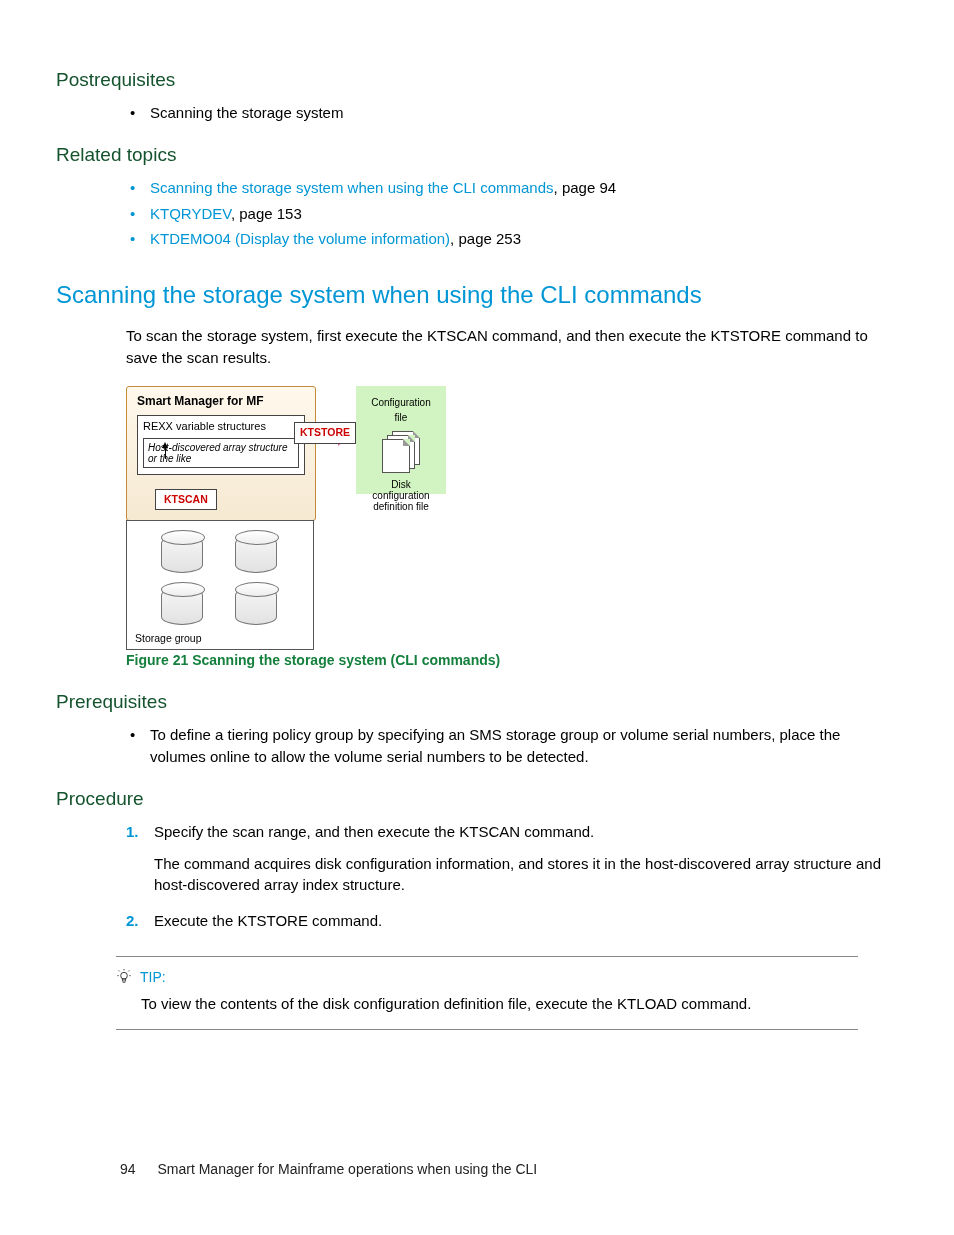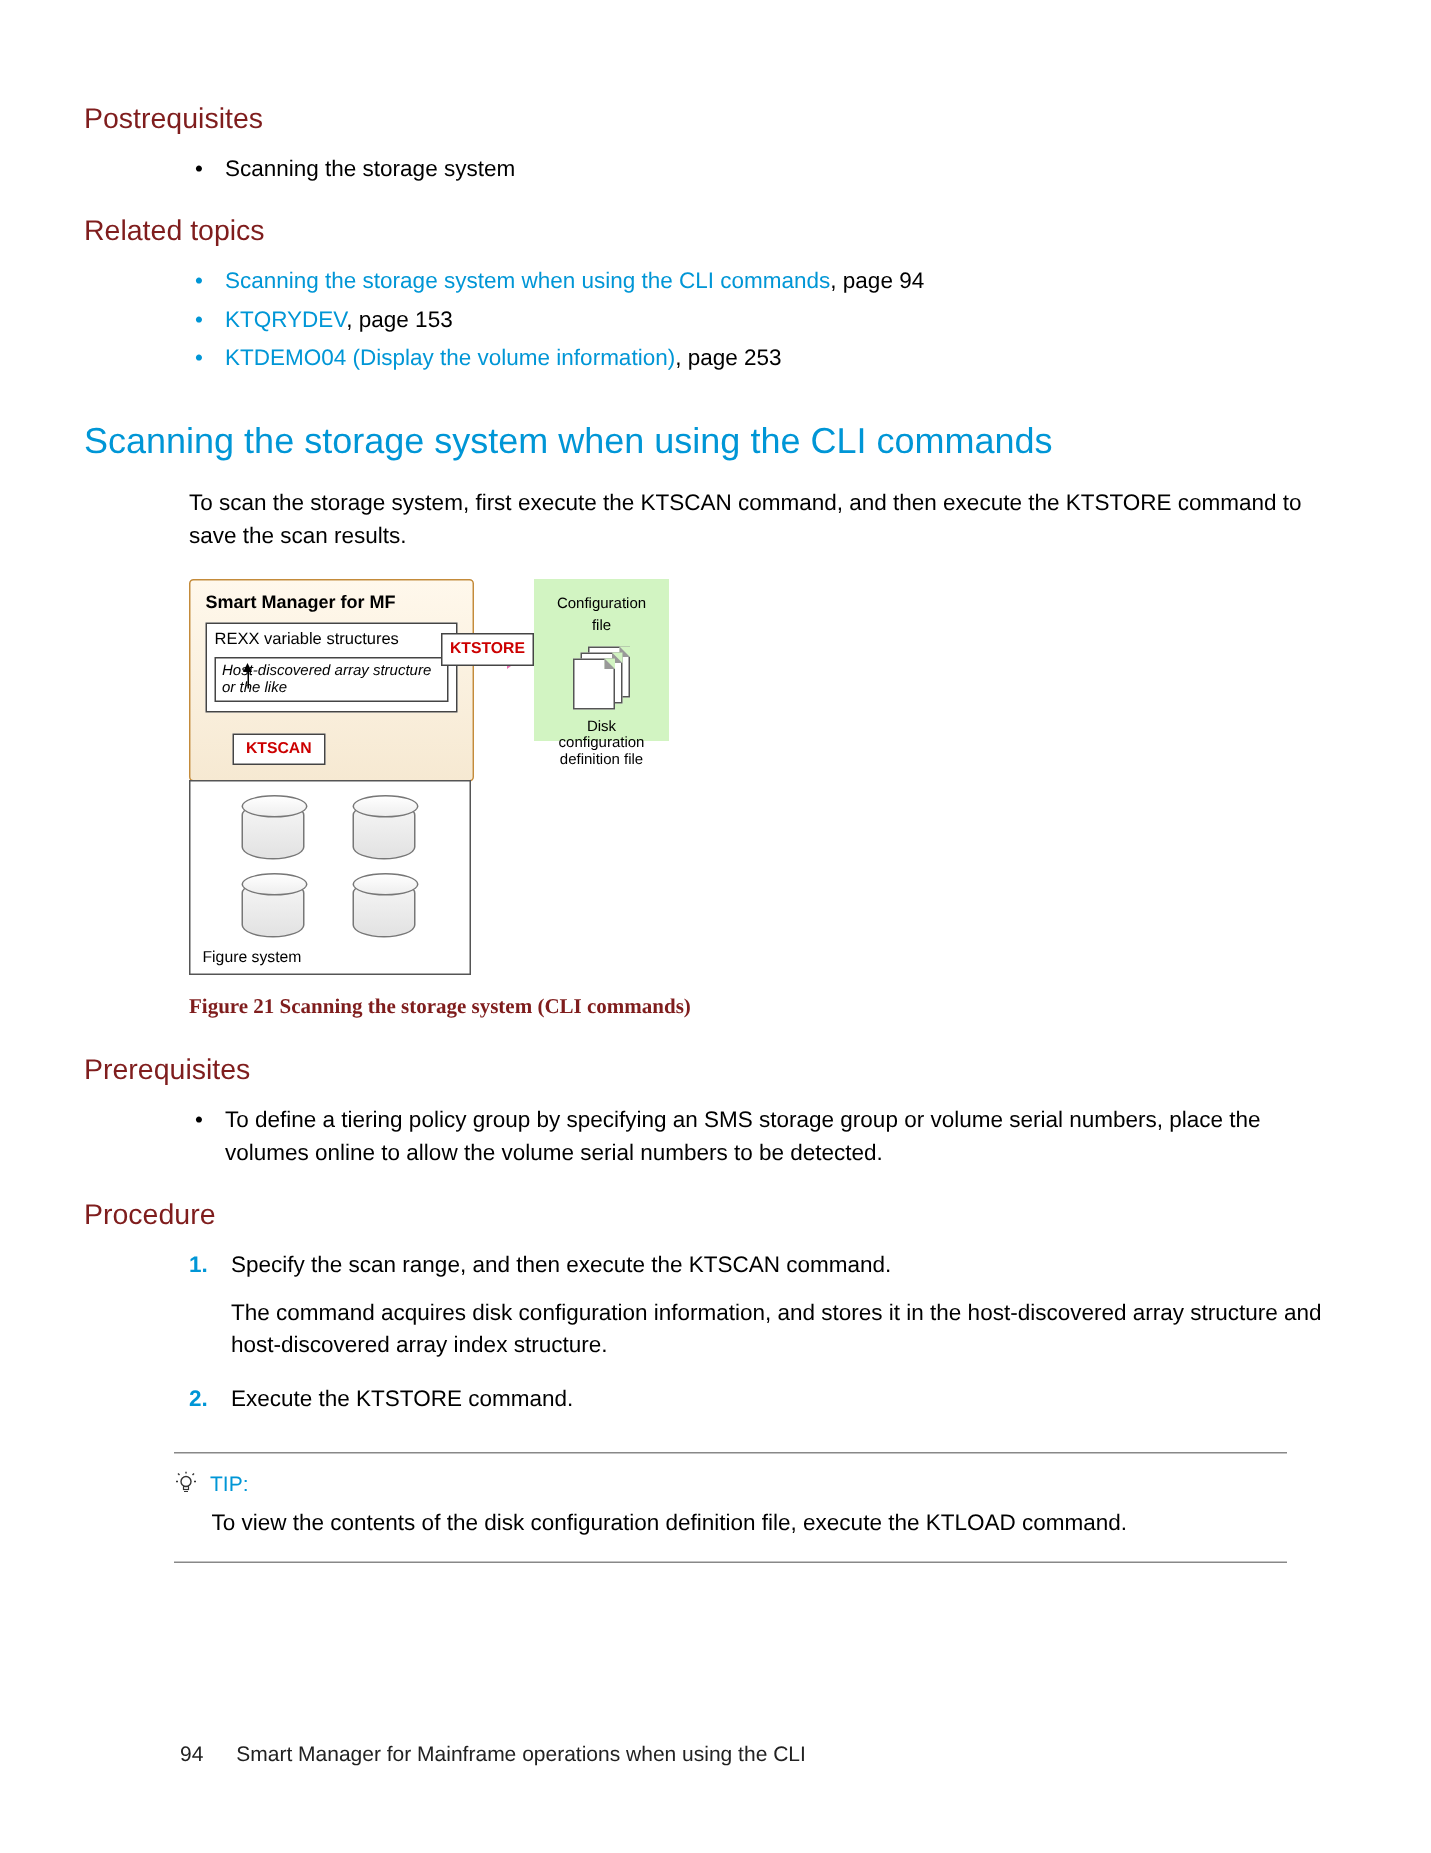--- a/index.html
+++ b/index.html
@@ -8,21 +8,21 @@
     font-size: 15px;
     color: #000;
     background: #fff;
     width: 954px;
     height: 1235px;
     position: relative;
     padding: 48px 56px 0 56px;
     line-height: 1.45;
   }
   .h3 {
-    color: #7f1d1d;
+    color: #14532d;
     font-weight: 400;
     font-size: 19px;
     margin-bottom: 8px;
     margin-top: 18px;
   }
   .h2 {
     color: #0096d6;
     font-weight: 400;
     font-size: 24px;
     margin-top: 28px;
@@ -38,22 +38,22 @@
   a.link { color: #0096d6; text-decoration: none; }
   ol.numbered { list-style: none; padding-left: 0; counter-reset: step; }
   ol.numbered > li { position: relative; padding-left: 28px; margin: 8px 0 14px 0; }
   ol.numbered > li::before {
     counter-increment: step;
     content: counter(step) ".";
     position: absolute; left: 0; color: #0096d6; font-weight: 700;
   }
   ol.numbered > li p.sub { margin-top: 10px; }
   .figure-caption {
-    color: #7f1d1d; font-weight: 700; font-size: 14px;
-    margin-left: 70px; margin-top: 12px; margin-bottom: 8px; font-family: Liberation Serif, serif;
+    color: #15803d; font-weight: 700; font-size: 14px;
+    margin-left: 70px; margin-top: 0; margin-bottom: 8px;
   }
   .tip-block {
     margin-left: 60px; margin-top: 24px; margin-right: 40px;
     border-top: 1px solid #888; border-bottom: 1px solid #888;
     padding: 10px 0 14px 0;
   }
   .tip-header { display: flex; align-items: center; gap: 8px; margin-bottom: 6px; }
   .tip-label { color: #0096d6; font-size: 14px; font-weight: 500; }
   .tip-icon { width: 16px; height: 16px; }
   .tip-body { padding-left: 25px; }
@@ -210,21 +210,21 @@
           <div class="file-icon f3"></div>
       </div>
       <div class="dcd-label">Disk configuration definition file</div>
     </div>
 
     <div class="storage-box">
       <div class="cyl c1"></div>
       <div class="cyl c2"></div>
       <div class="cyl c3"></div>
       <div class="cyl c4"></div>
-      <div class="storage-label">Figure system</div>
+      <div class="storage-label">Storage group</div>
     </div>
   </div>
 </div>
 
 <div class="figure-caption">Figure 21 Scanning the storage system (CLI commands)</div>
 
 <div class="h3">Prerequisites</div>
 <div class="body-indent">
   <ul class="bullets">
     <li>To define a tiering policy group by specifying an SMS storage group or volume serial numbers, place the volumes online to allow the volume serial numbers to be detected.</li>

